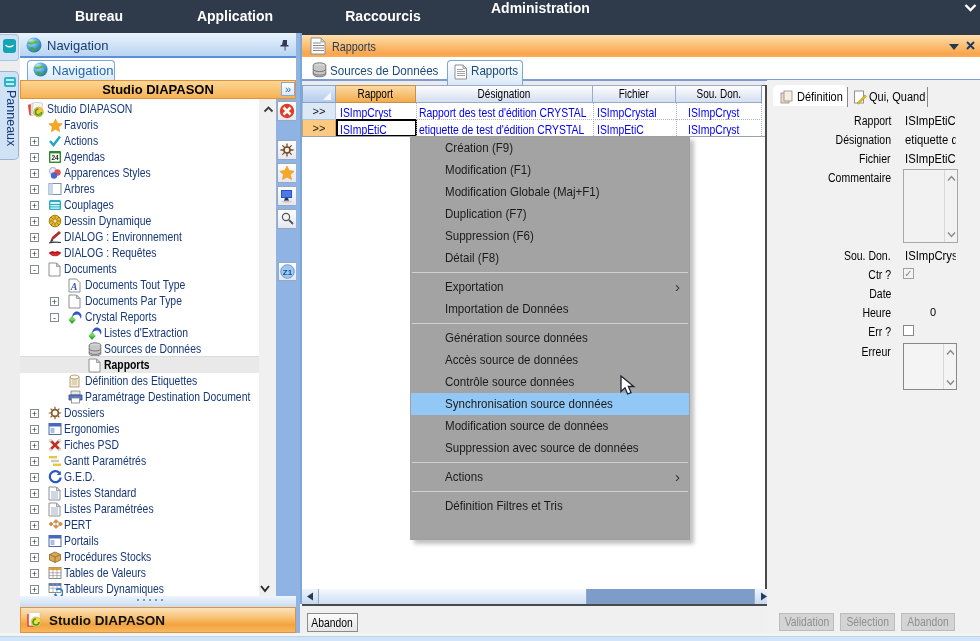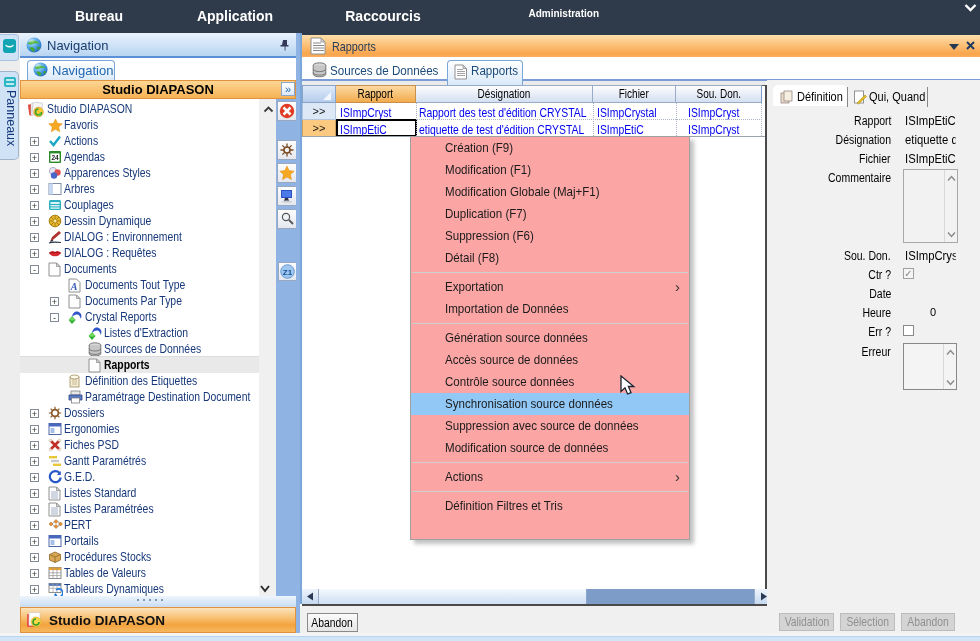--- a/index.html
+++ b/index.html
@@ -15,21 +15,21 @@
 .gtx{position:absolute;font-size:13px;color:#0000ee;white-space:nowrap;transform:scaleX(.8);transform-origin:0 50%}
 .fx80{transform:scaleX(.8);transform-origin:0 50%}
 .fx86{transform:scaleX(.86);transform-origin:0 50%}
 </style></head>
 <body>
 
 <div class="abs" style="left:0;top:0;width:980px;height:33px;background:#2f3b4a"></div>
 <div class="abs" style="left:74px;top:8px;width:50px;text-align:center;color:#fff;font-size:14px;font-weight:bold">Bureau</div>
 <div class="abs" style="left:195px;top:8px;width:80px;text-align:center;color:#fff;font-size:14px;font-weight:bold">Application</div>
 <div class="abs" style="left:345px;top:8px;width:76px;text-align:center;color:#fff;font-size:14px;font-weight:bold">Raccourcis</div>
-<div class="abs" style="left:491px;top:8px;width:108px;text-align:right;color:#fff;font-size:10px;font-weight:bold">Administration</div>
+<div class="abs" style="left:491px;top:0;width:108px;text-align:left;color:#fff;font-size:14px;font-weight:bold">Administration</div>
 <svg class="abs" style="left:964px;top:4px" width="13" height="8" viewBox="0 0 13 8">
     <path d="M1.5 1 L6.5 6 L11.5 1" fill="none" stroke="#fff" stroke-width="2.4"></path>
   </svg>
 
 <div class="abs" style="left:0;top:33px;width:20px;height:608px;background:#ededed"></div>
 <div class="abs" style="left:0;top:34px;width:19px;height:27px;background:#cfe2f6;border:1px solid #a8c4e4;border-left:none;border-radius:0 4px 4px 0;box-sizing:border-box"></div>
 <div class="abs" style="left:3px;top:39px;width:13px;height:14px;background:#11a5b4;border-radius:3px"></div>
 <svg class="abs" style="left:5px;top:44px" width="9" height="5" viewBox="0 0 9 5">
     <path d="M0.5 0.5 Q4.5 3.5 8.5 0.5 L8.5 2 Q4.5 5 0.5 2 z" fill="#fff"></path>
   </svg>
@@ -504,37 +504,37 @@
     <path d="M1 1.5 L4.5 5.5 L8 1.5" fill="none" stroke="#8a8a8a" stroke-width="1.4"></path>
   </svg>
 
 <div class="abs" style="left:779px;top:613px;width:55px;height:18px;background:#d4d4d4;border:1px solid #bcbcbc;box-sizing:border-box;text-align:center;font-size:12px;line-height:16px;color:#8f8f8f"><span style="display:inline-block;transform:scaleX(.86)">Validation</span></div>
 <div class="abs" style="left:840px;top:613px;width:55px;height:18px;background:#d4d4d4;border:1px solid #bcbcbc;box-sizing:border-box;text-align:center;font-size:12px;line-height:16px;color:#8f8f8f"><span style="display:inline-block;transform:scaleX(.86)">Sélection</span></div>
 <div class="abs" style="left:901px;top:613px;width:54px;height:18px;background:#d4d4d4;border:1px solid #bcbcbc;box-sizing:border-box;text-align:center;font-size:12px;line-height:16px;color:#8f8f8f"><span style="display:inline-block;transform:scaleX(.86)">Abandon</span></div>
 
 <div class="abs" style="left:0;top:633px;width:980px;height:3px;background:#f4f4f4"></div>
 <div class="abs" style="left:0;top:636px;width:980px;height:5px;background:#d2e5f8;border-top:1px solid #b8d4ee;box-sizing:border-box"></div>
 
-<div class="abs" style="left:410px;top:136px;width:280px;height:404px;background:#fca5a5;border:1px solid #a0a0a0;box-sizing:border-box;padding-top:0;box-shadow:4px 4px 4px rgba(80,80,80,0.35)">
+<div class="abs" style="left:410px;top:136px;width:280px;height:404px;background:#a3a3a3;border:1px solid #a0a0a0;box-sizing:border-box;padding-top:0;box-shadow:4px 4px 4px rgba(80,80,80,0.35)">
   <div class="mi" none=""><span class="mit">Création (F9)</span></div>
   <div class="mi" none=""><span class="mit">Modification (F1)</span></div>
   <div class="mi" none=""><span class="mit">Modification Globale (Maj+F1)</span></div>
   <div class="mi" none=""><span class="mit">Duplication (F7)</span></div>
   <div class="mi" none=""><span class="mit">Suppression (F6)</span></div>
   <div class="mi" none=""><span class="mit">Détail (F8)</span></div>
   <div class="msep"></div>
   <div class="mi" none=""><span class="mit">Exportation</span><span style="position:absolute;left:264px;top:0;font-size:15px;color:#333">›</span></div>
   <div class="mi" none=""><span class="mit">Importation de Données</span></div>
   <div class="msep"></div>
   <div class="mi" none=""><span class="mit">Génération source données</span></div>
   <div class="mi" none=""><span class="mit">Accès source de données</span></div>
   <div class="mi" none=""><span class="mit">Contrôle source données</span></div>
   <div class="mi" style="background:#91c8f5"><span class="mit">Synchronisation source données</span></div>
+  <div class="mi" none=""><span class="mit">Modification source de données</span></div>
   <div class="mi" none=""><span class="mit">Suppression avec source de données</span></div>
-  <div class="mi" none=""><span class="mit">Modification source de données</span></div>
   <div class="msep"></div>
   <div class="mi" none=""><span class="mit">Actions</span><span style="position:absolute;left:264px;top:0;font-size:15px;color:#333">›</span></div>
   <div class="msep"></div>
   <div class="mi" none=""><span class="mit">Définition Filtres et Tris</span></div>
 </div>
 
 <svg class="abs" style="left:620px;top:375px" width="16" height="21" viewBox="0 0 16 21">
     <path d="M1 1 V16.5 L5 12.8 L7.6 19 L11 17.6 L8.4 11.5 L13.8 11.5 z" fill="#fff" stroke="#1a2430" stroke-width="1.3"></path>
   </svg>
 

